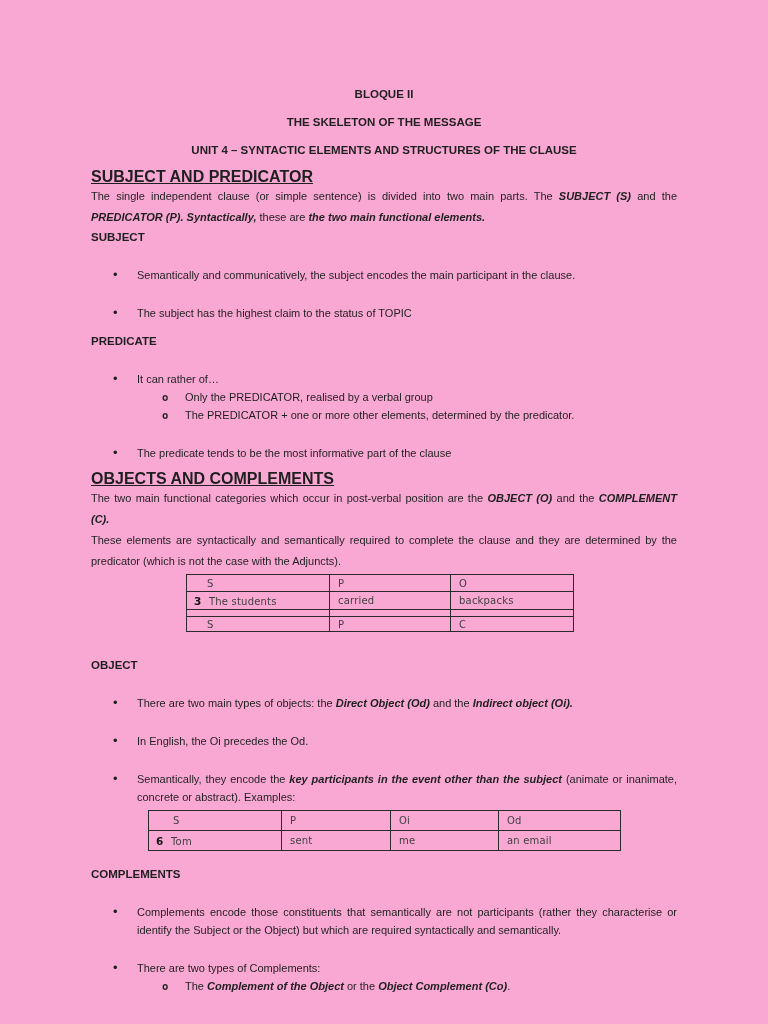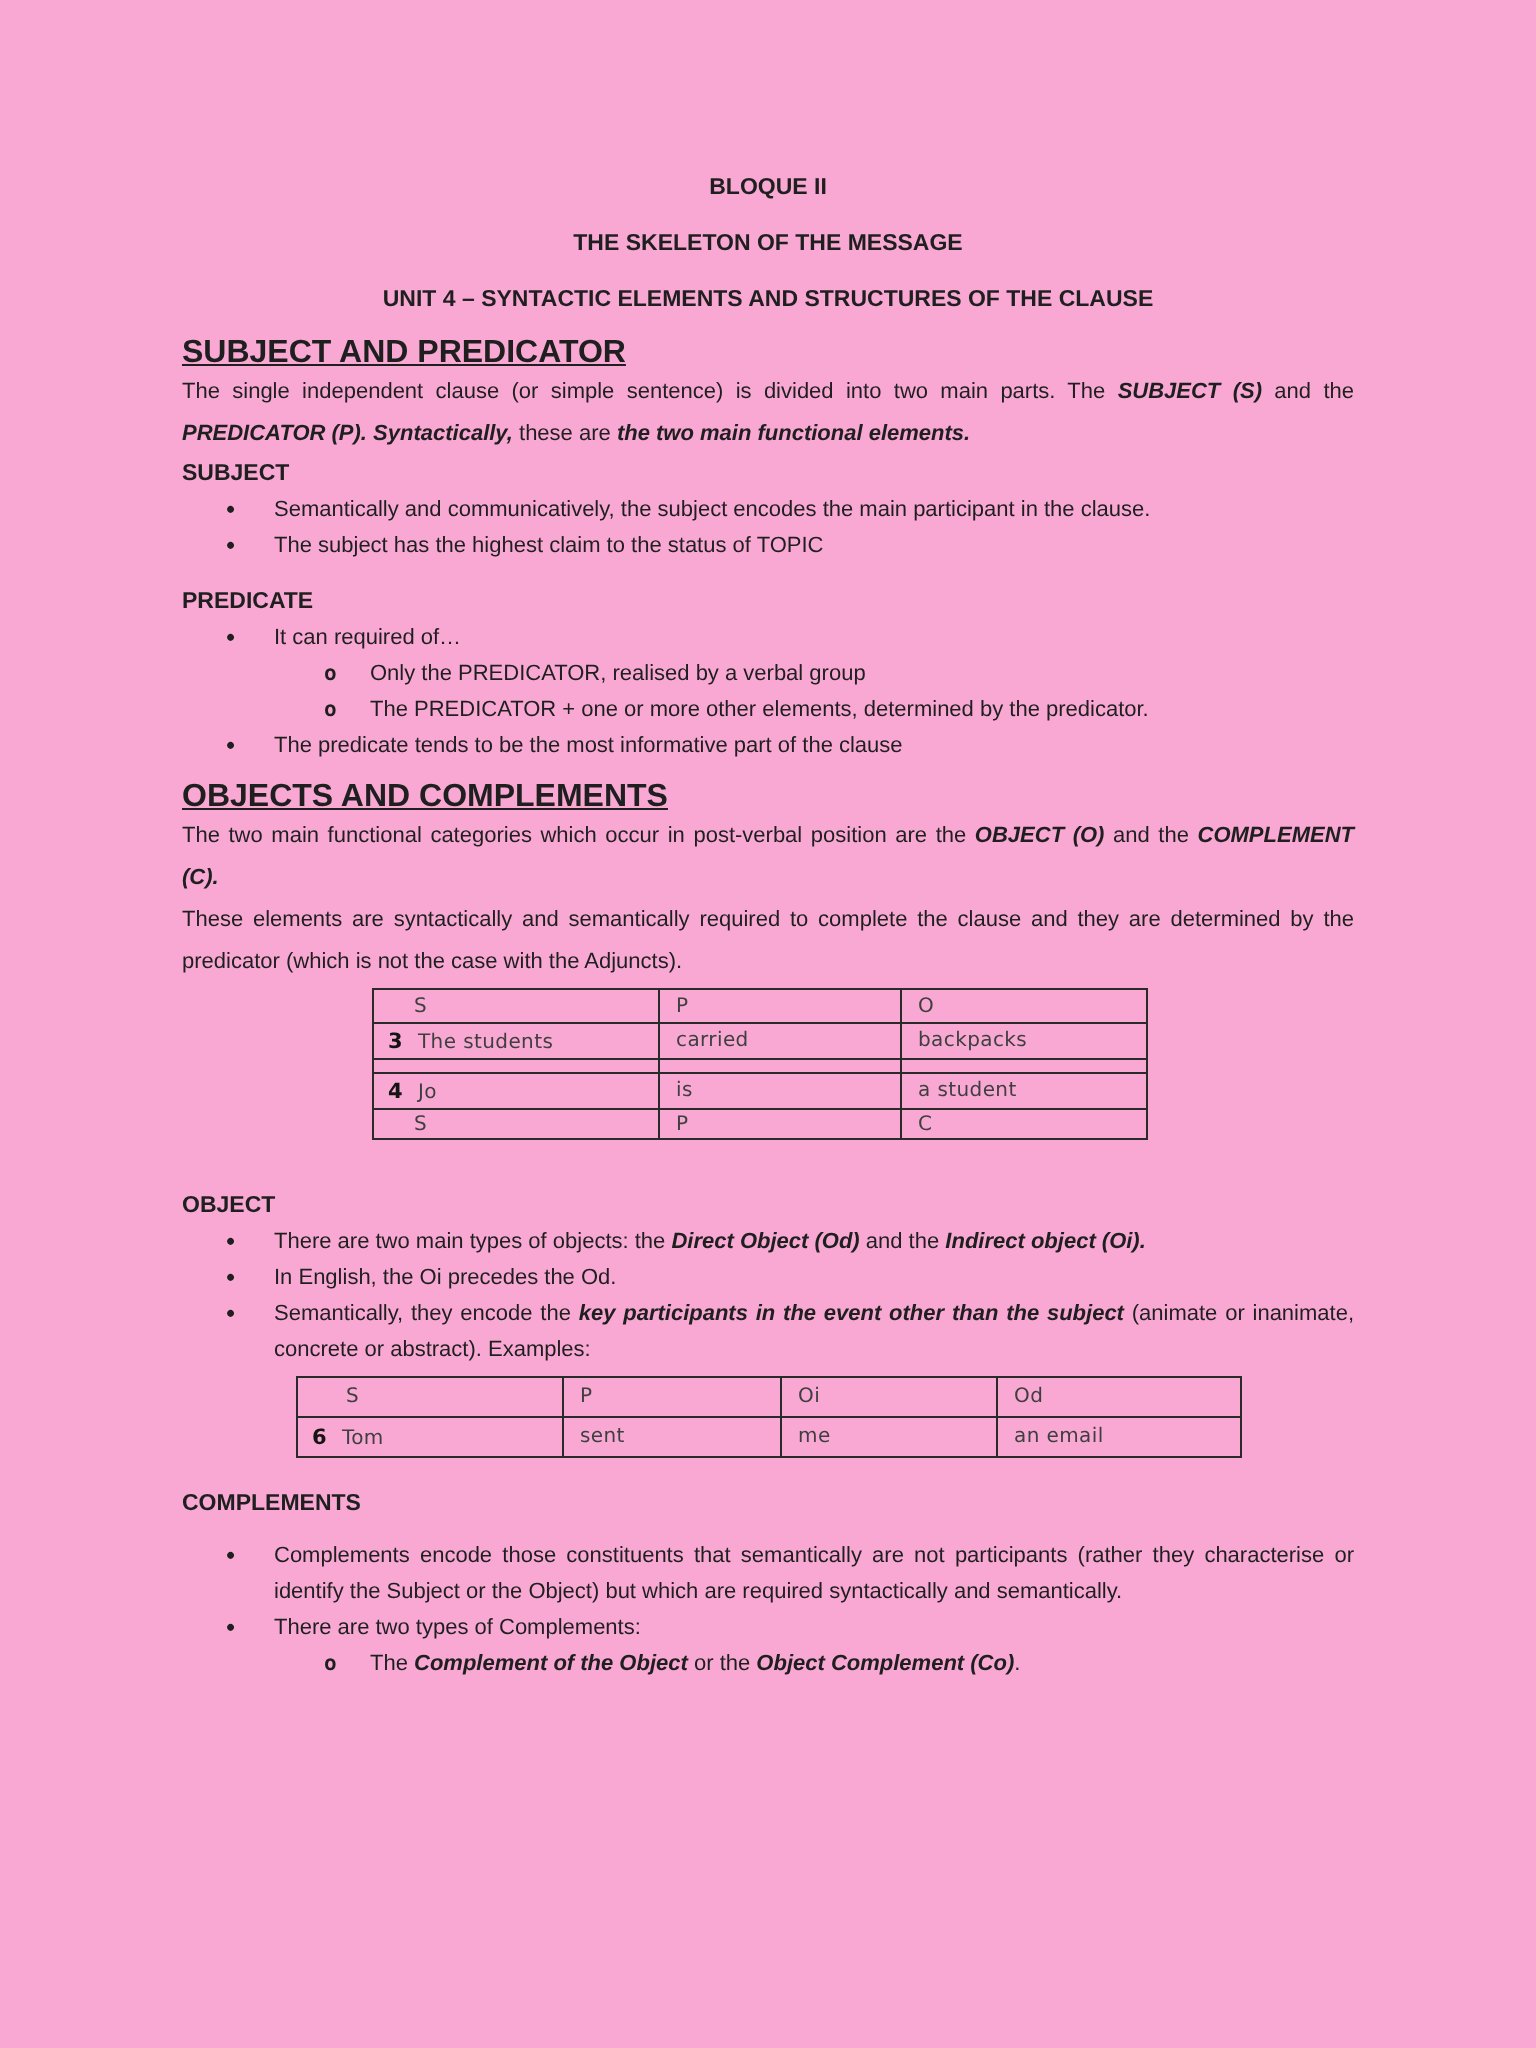--- a/index.html
+++ b/index.html
@@ -15,21 +15,21 @@
 
   .h{font-weight:bold;font-size:11.5px;line-height:18px;}
   .h-underline{font-weight:bold;font-size:16px;line-height:18px;text-decoration:underline;}
 
   p.body{margin:0;line-height:21px;text-align:justify;}
   .mt2{margin-top:2px;} .mt4{margin-top:4px;} .mt8{margin-top:8px;}
   .mt10{margin-top:10px;} .mt12{margin-top:24px;} .mt14{margin-top:14px;}
   .mb2{margin-bottom:2px;}
 
   .li1,.li2{position:relative;line-height:18px;}
-  .li1{padding-left:46px;}
+  .li1{padding-left:46px;margin-top:20px;}
   .li2{padding-left:94px;}
   .just{text-align:justify;}
   .mk1{position:absolute;left:22px;top:0;}
   .mk1::before{content:"\2022";font-size:13px;}
   .mk2{position:absolute;left:71px;top:0;font-family:"DejaVu Sans Mono",monospace;font-weight:bold;}
   .mk2::before{content:"o";font-size:10.5px;}
 
   b{font-weight:bold;font-style:italic;}
 
   
@@ -66,21 +66,21 @@
 
     <div class="h-underline mt4">SUBJECT AND PREDICATOR</div>
 
     <p class="body mt2 mb2"><span>The single independent clause (or simple sentence) is divided into two main parts. The </span><b>SUBJECT (S)</b><span> and the </span><b>PREDICATOR (P). Syntactically,</b><span> these are </span><b>the two main functional elements.</b></p>
 
     <div class="h">SUBJECT</div>
     <div class="li1"><span class="mk1"></span><span>Semantically and communicatively, the subject encodes the main participant in the clause.</span></div>
     <div class="li1"><span class="mk1"></span><span>The subject has the highest claim to the status of TOPIC</span></div>
 
     <div class="h mt10">PREDICATE</div>
-    <div class="li1"><span class="mk1"></span><span>It can required of…</span></div>
+    <div class="li1"><span class="mk1"></span><span>It can rather of…</span></div>
     <div class="li2"><span class="mk2"></span><span>Only the PREDICATOR, realised by a verbal group</span></div>
     <div class="li2"><span class="mk2"></span><span>The PREDICATOR + one or more other elements, determined by the predicator.</span></div>
     <div class="li1"><span class="mk1"></span><span>The predicate tends to be the most informative part of the clause</span></div>
 
     <div class="h-underline mt8">OBJECTS AND COMPLEMENTS</div>
 
     <p class="body mt4 mb2"><span>The two main functional categories which occur in post-verbal position are the </span><b>OBJECT (O)</b><span> and the </span><b>COMPLEMENT (C).</b></p>
 
     <p class="body mb2">These elements are syntactically and semantically required to complete the clause and they are determined by the predicator (which is not the case with the Adjuncts).</p>
 
@@ -99,25 +99,20 @@
       <tr class="r">
         <td><span class="num">3</span><span>The students</span></td>
         <td>carried</td>
         <td>backpacks</td>
       </tr>
       <tr class="sp">
             <td></td>
             <td></td>
             <td></td>
           </tr>
-      <tr class="r">
-        <td><span class="num">4</span><span>Jo</span></td>
-        <td>is</td>
-        <td>a student</td>
-      </tr>
       <tr class="ft">
         <td class="lbl">S</td>
         <td>P</td>
         <td>C</td>
       </tr>
     </tbody>
       </table>
 
     <div class="h mt12">OBJECT</div>
     <div class="li1"><span class="mk1"></span><span><span>There are two main types of objects: the </span><b>Direct Object (Od)</b><span> and the </span><b>Indirect object (Oi).</b></span></div>

